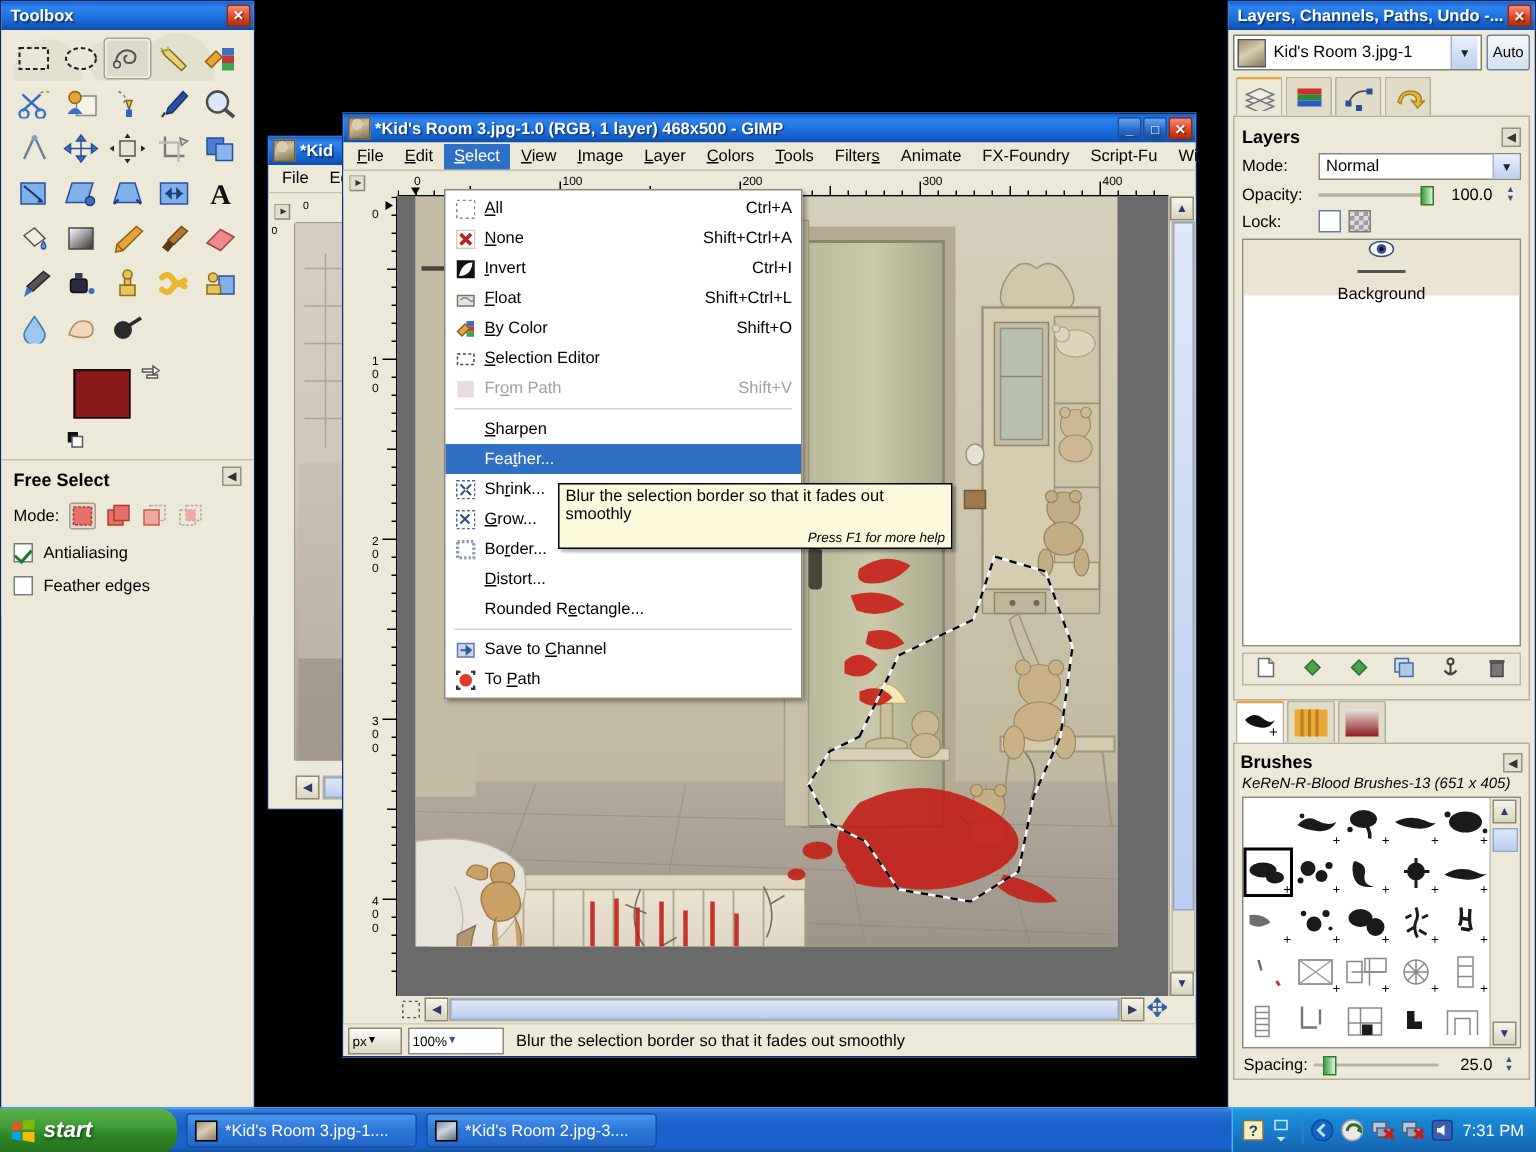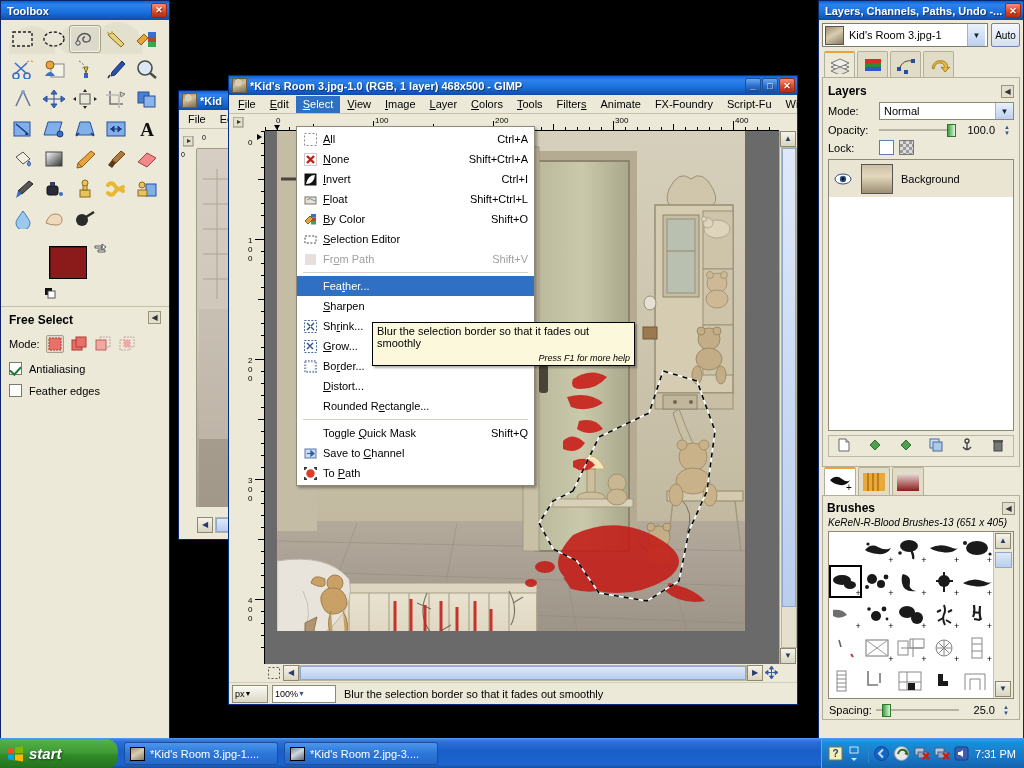--- a/index.html
+++ b/index.html
@@ -281,21 +281,21 @@
     width:15px;height:15px; border:1px solid #777;
     background-image:
       linear-gradient(45deg,#999 25%,transparent 25%,transparent 75%,#999 75%),
       linear-gradient(45deg,#999 25%,#ddd 25%,#ddd 75%,#999 75%);
     background-size:6px 6px; background-position:0 0,3px 3px;
   }
   .layers-list {
     height:272px; background:#fff; border:1px solid #8c8975; margin:4px 2px;
     overflow:hidden;
   }
-  .layer-row { display:flex; align-items:center; height:37px; background:#e9e5d2; padding:0 4px; gap:8px;}
+  .layer-row { display:flex; align-items:center; height:37px; background:#e9e5d2; padding:0 4px; gap:8px;flex-direction:column;}
   .eye { width:20px; display:flex; align-items:center; justify-content:center;}
   .layer-thumb {
     width:32px;height:30px; border:1px solid #555;
     background-image:
       linear-gradient(to bottom,#cdbfa5,#e3d8bd 40%,#9d8e74);
   }
   .layer-name { font-size:11px; }
   .dock-btnbar { display:flex; justify-content:space-around; align-items:center;
     height:22px; border:1px solid #bdb8a2; background:#ece9d8; margin:1px 2px 4px 2px;}
   .brush-tabs { display:flex; gap:2px; padding-left:2px; border-bottom:1px solid #b4af99;}
@@ -1083,28 +1083,28 @@
         <svg width="13" height="13">
             <rect x="1" y="1" width="11" height="11" fill="#d8c8c8" opacity=".6"></rect>
           </svg>
       </span>
       <span class="mlab">Fr<span class="u">o</span>m Path</span>
       <span class="macc">Shift+V</span>
     </div>
 
     <div class="msep"></div>
 
+    <div class="mrow">
+      <span class="mico"></span>
+      <span class="mlab"><span class="u">S</span>harpen</span>
+      <span class="macc"></span>
+    </div>
     <div class="mrow hl">
       <span class="mico"></span>
       <span class="mlab">Fea<span class="u">t</span>her...</span>
-      <span class="macc"></span>
-    </div>
-    <div class="mrow">
-      <span class="mico"></span>
-      <span class="mlab"><span class="u">S</span>harpen</span>
       <span class="macc"></span>
     </div>
     <div class="mrow">
       <span class="mico">
         <svg width="13" height="13">
             <g stroke="#4a6a9a" fill="none" stroke-dasharray="2 1.4">
               <rect x="0.5" y="0.5" width="12" height="12"></rect>
             </g>
             <path d="M3 3 l3 3 M10 3 l-3 3 M3 10 l3-3 M10 10 l-3-3" stroke="#2a4f8a" stroke-width="1.4"></path>
           </svg>
@@ -1139,25 +1139,20 @@
       <span class="macc"></span>
     </div>
     <div class="mrow">
       <span class="mico"></span>
       <span class="mlab">Rounded R<span class="u">e</span>ctangle...</span>
       <span class="macc"></span>
     </div>
 
     <div class="msep"></div>
 
-    <div class="mrow">
-      <span class="mico"></span>
-      <span class="mlab">Toggle <span class="u">Q</span>uick Mask</span>
-      <span class="macc">Shift+Q</span>
-    </div>
     <div class="mrow">
       <span class="mico">
         <svg width="13" height="13">
             <rect x="1" y="2" width="11" height="9" fill="#cfd9ea" stroke="#5a7ab0"></rect>
             <path d="M3 6.5 h6 M7 4 l3 2.5 -3 2.5z" fill="#2a5fa8" stroke="#2a5fa8" stroke-width="1.2"></path>
           </svg>
       </span>
       <span class="mlab">Save to <span class="u">C</span>hannel</span>
       <span class="macc"></span>
     </div>

